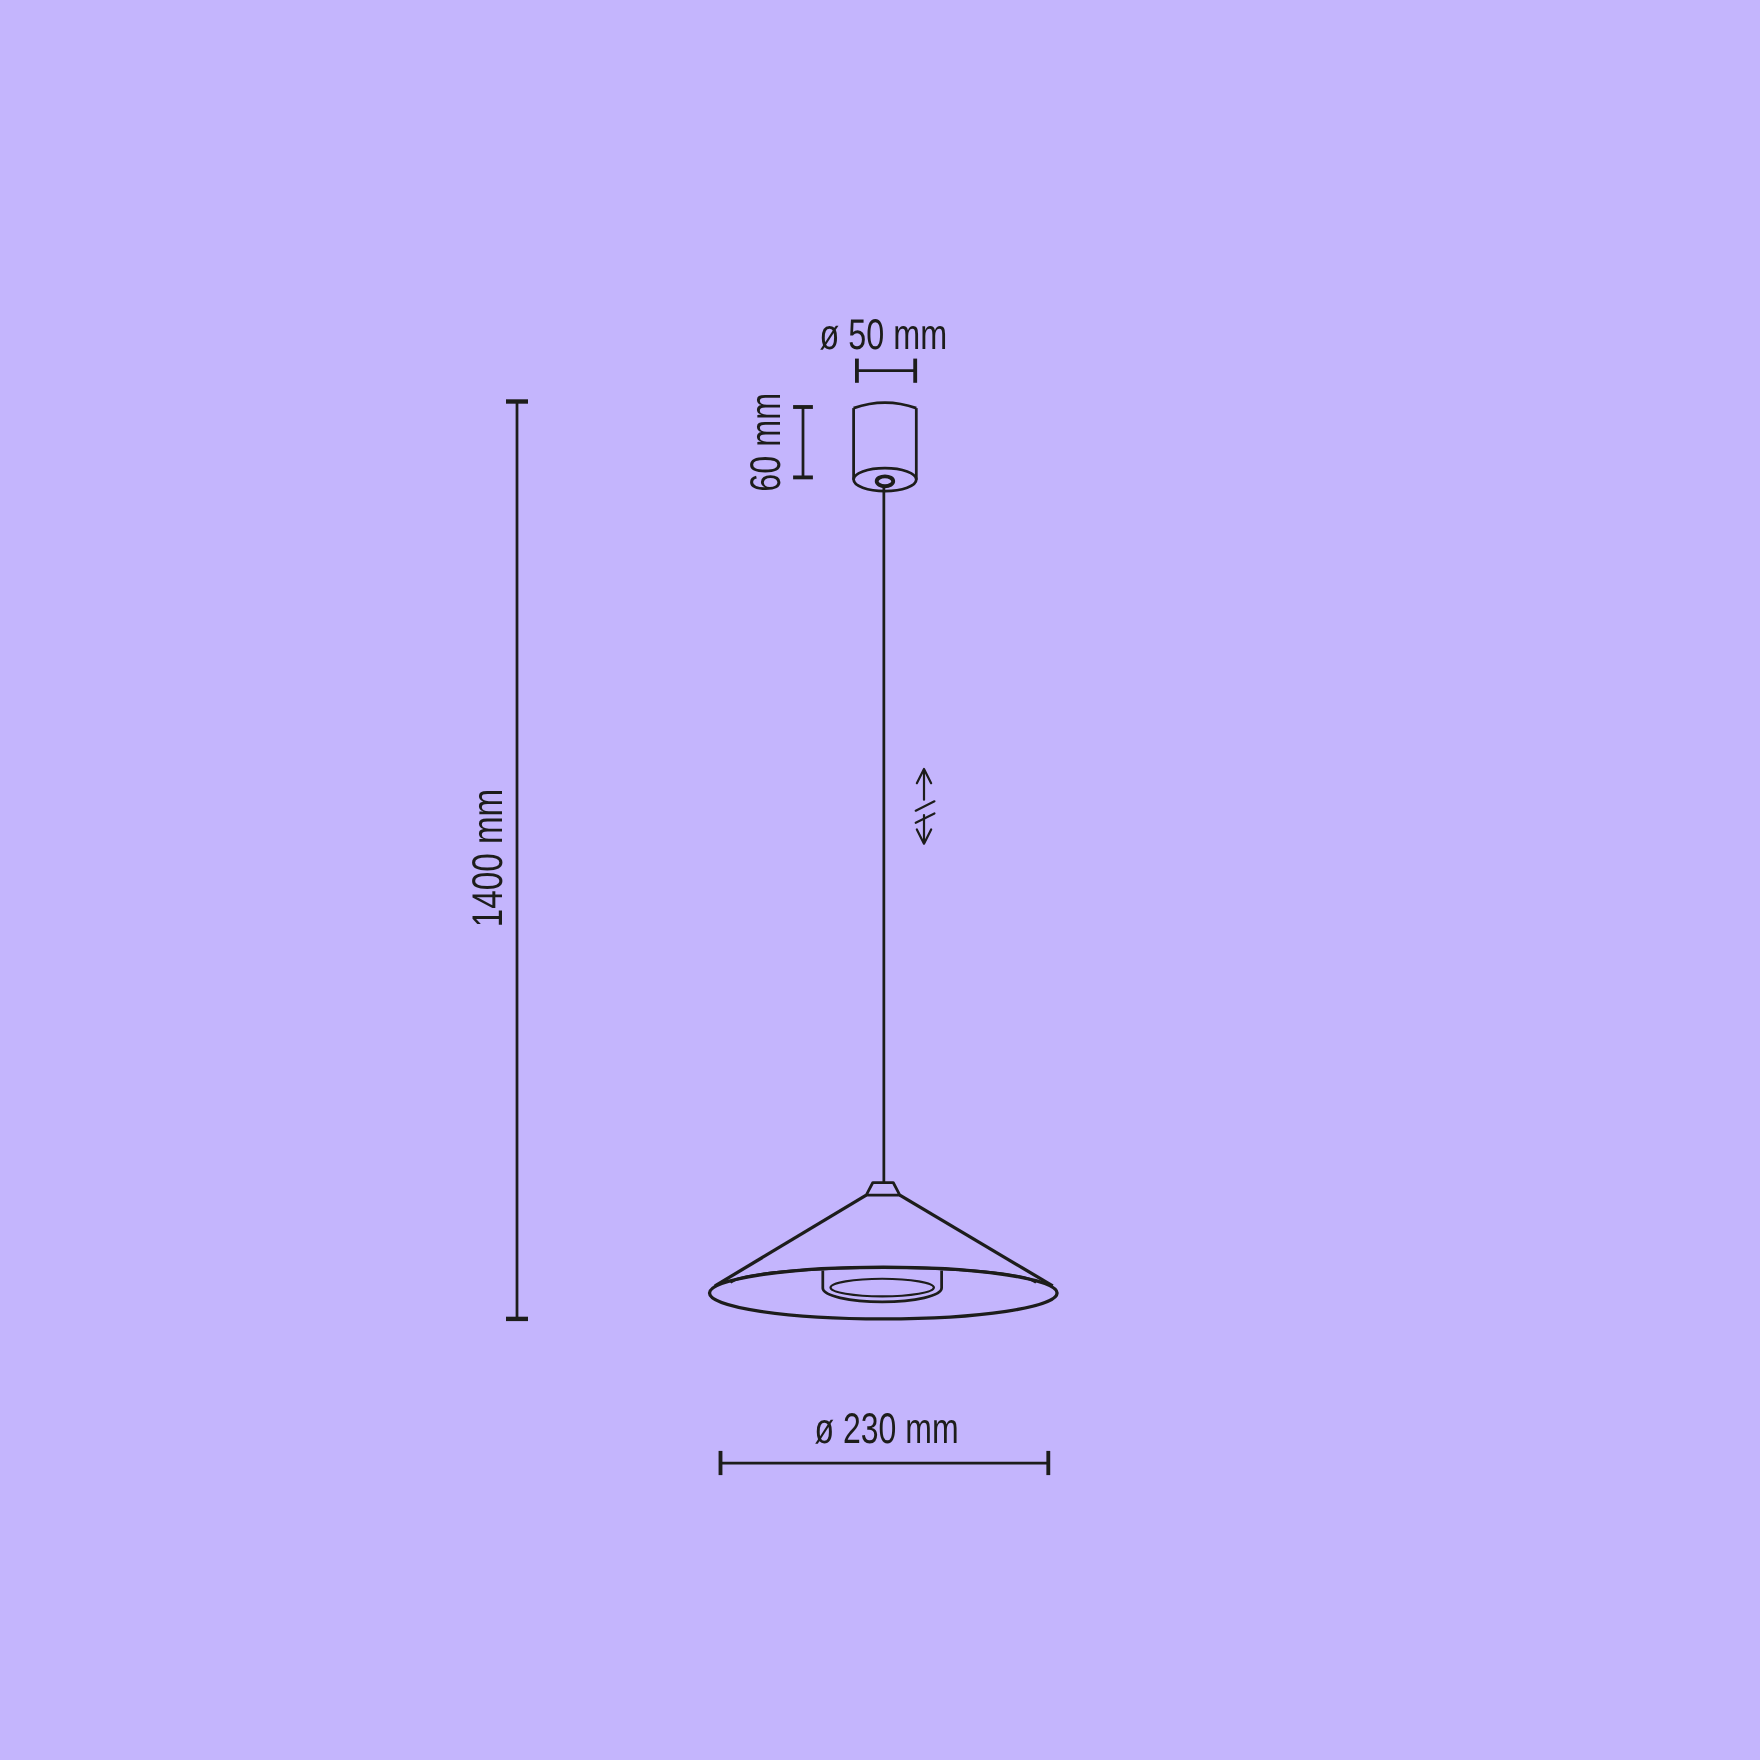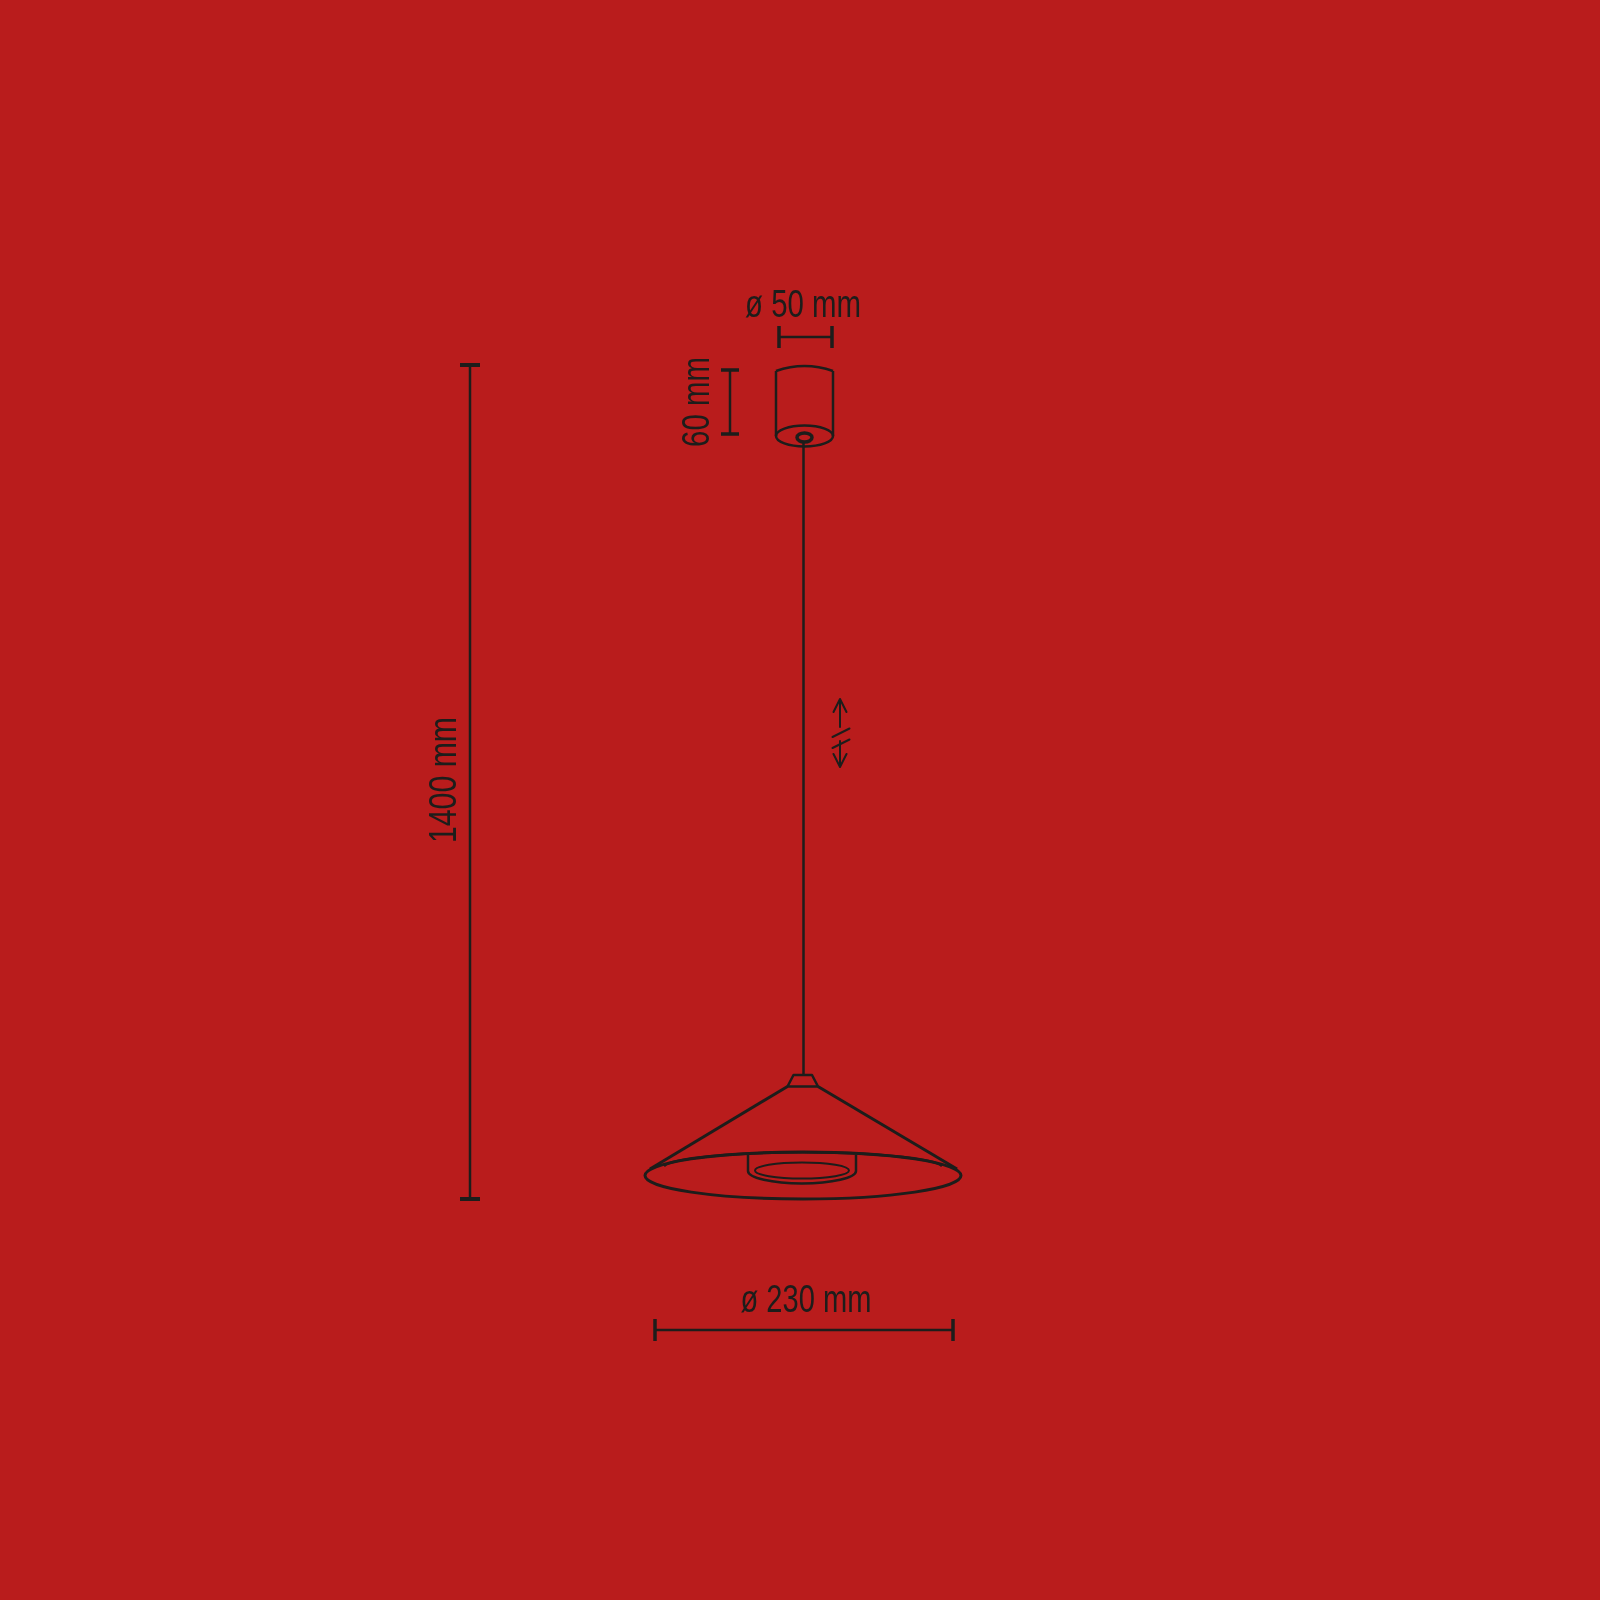--- a/index.html
+++ b/index.html
@@ -4,21 +4,21 @@
 <style>
   html, body {
     margin: 0;
     padding: 0;
     background: #ffffff;
   }
   .canvas {
     position: relative;
     width: 1600px;
     height: 1600px;
-    background: #b91c1c;
+    background: #c4b5fd;
     overflow: hidden;
   }
   svg { display: block; }
   .dim-text {
     font-family: "Liberation Sans", sans-serif;
     font-size: 39px;
     fill: #1d1d1b;
     stroke: none;
   }
 </style>

